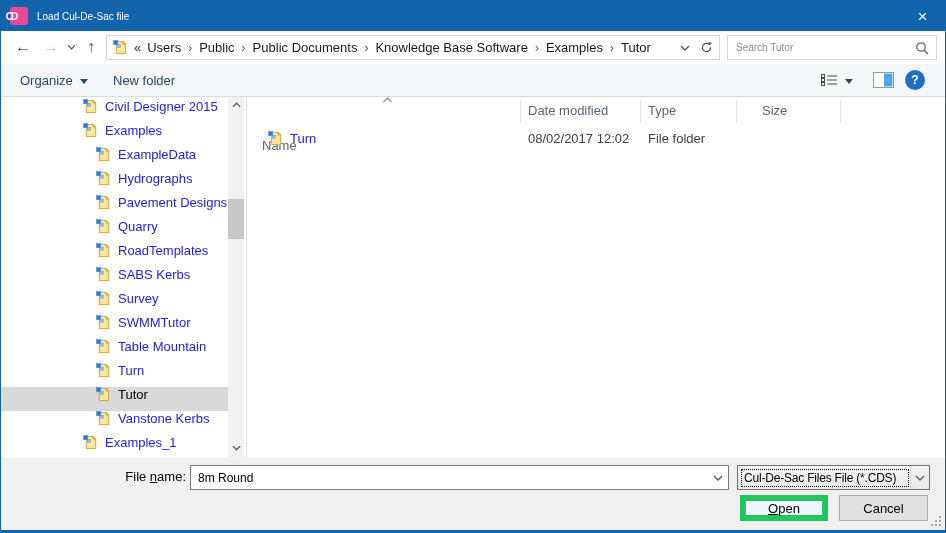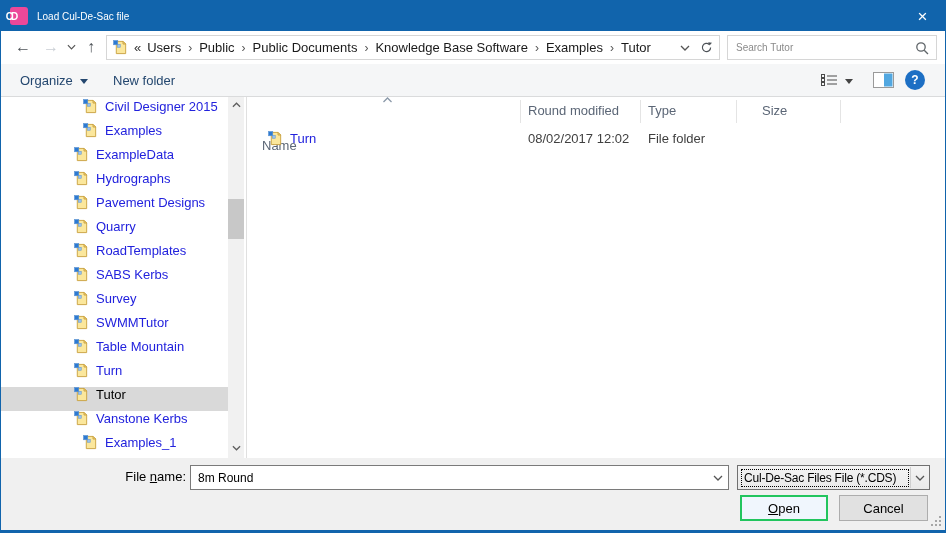--- a/index.html
+++ b/index.html
@@ -47,21 +47,21 @@
   .viewbtn{position:absolute;left:820px;top:0;height:32px;display:flex;align-items:center;}
   .previewbtn{position:absolute;left:872px;top:8px;}
   .helpbtn{position:absolute;left:904px;top:6px;width:20px;height:20px;border-radius:50%;background:#1d6fc4;color:#fff;
     display:flex;align-items:center;justify-content:center;font-size:12px;font-weight:bold;}
   
   .content{position:absolute;left:0;top:96px;width:944px;height:361px;background:#fff;}
   .treepane{position:absolute;left:0;top:0;width:245px;height:361px;background:#fff;overflow:hidden;}
   .titem{position:absolute;left:0;width:228px;height:24px;display:flex;color:#2222dd;cursor:default;}
   .titem .tlabel{margin-left:7px;white-space:nowrap;}
   .lvl1{padding-left:82px;}
-  .lvl2{padding-left:73px;}
+  .lvl2{padding-left:95px;}
   .titem.sel{background:#d9d9d9;color:#000;}
   .vsep{position:absolute;left:245px;top:0;width:1px;height:361px;background:#e0e0e0;}
   
   .tscroll{position:absolute;left:227px;top:0;width:16px;height:361px;background:#f1f1f1;}
   .tscroll .arr{position:absolute;left:0;width:16px;height:16px;display:flex;align-items:center;justify-content:center;}
   .tscroll .arr.up{top:0;}
   .tscroll .arr.down{bottom:2px;}
   .thumb{position:absolute;left:0;top:102px;width:16px;height:40px;background:#c8c8c8;}
   
   .listpane{position:absolute;left:247px;top:0;width:697px;height:361px;background:#fff;}
@@ -86,21 +86,21 @@
   .fnlabel u{text-decoration:underline;}
   .fnbox{position:absolute;left:189px;top:7px;width:539px;height:25px;background:#fff;border:1px solid #7a7a7a;display:flex;align-items:center;}
   .fnbox input{flex:1;border:none;outline:none;font-family:"Liberation Sans",sans-serif;font-size:12px;color:#000;padding:0 4px 0 7px;background:transparent;}
   .fnbox .chev{width:20px;display:flex;align-items:center;justify-content:center;}
   .ftcombo{position:absolute;left:736px;top:7px;width:193px;height:25px;border:1px solid #707070;
     background:linear-gradient(#f4f4f4,#e9e9e9);display:flex;align-items:center;}
   .ftlabel{flex:1;margin:0 1px 0 3px;border:1px dotted #000;padding:1px 2px;font-size:12px;letter-spacing:-0.2px;
     white-space:nowrap;overflow:hidden;color:#000;}
   .ftcombo .chev{width:19px;display:flex;align-items:center;justify-content:center;border-left:1px solid #d0d0d0;height:21px;}
   .btn{position:absolute;top:37px;height:26px;display:flex;align-items:center;justify-content:center;color:#000;}
-  .btn-open{left:739px;width:88px;background:#f0f6fd;border:2px solid #22c55e;}
+  .btn-open{left:739px;width:88px;background:#f0f6fd;border:6px solid #22c55e;}
   .btn-cancel{left:838px;width:89px;background:#e1e1e1;border:1px solid #adadad;}
   .btn u{text-decoration:underline;}
   .grip{position:absolute;right:3px;bottom:3px;}
   svg{display:block;}
 </style>
 </head>
 <body>
 
 <svg width="0" height="0" style="position:absolute">
   <defs>
@@ -321,21 +321,21 @@
     <div class="vsep"></div>
 
     <div class="listpane">
       <div class="lhead">
         <span class="sortchev">
             <svg width="11" height="6">
               <use href="#icon-chev-up"></use>
             </svg>
           </span>
         <span class="hcell h-name">Name</span>
-        <span class="hcell h-date">Round modified</span>
+        <span class="hcell h-date">Date modified</span>
         <span class="hcell h-type">Type</span>
         <span class="hcell h-size">Size</span>
         <span class="hsep" style="left:272px"></span>
         <span class="hsep" style="left:392px"></span>
         <span class="hsep" style="left:488px"></span>
         <span class="hsep" style="left:592px"></span>
       </div>
       <div class="lrow">
         <svg class="ficon" width="15" height="15">
             <use href="#icon-folder"></use>

